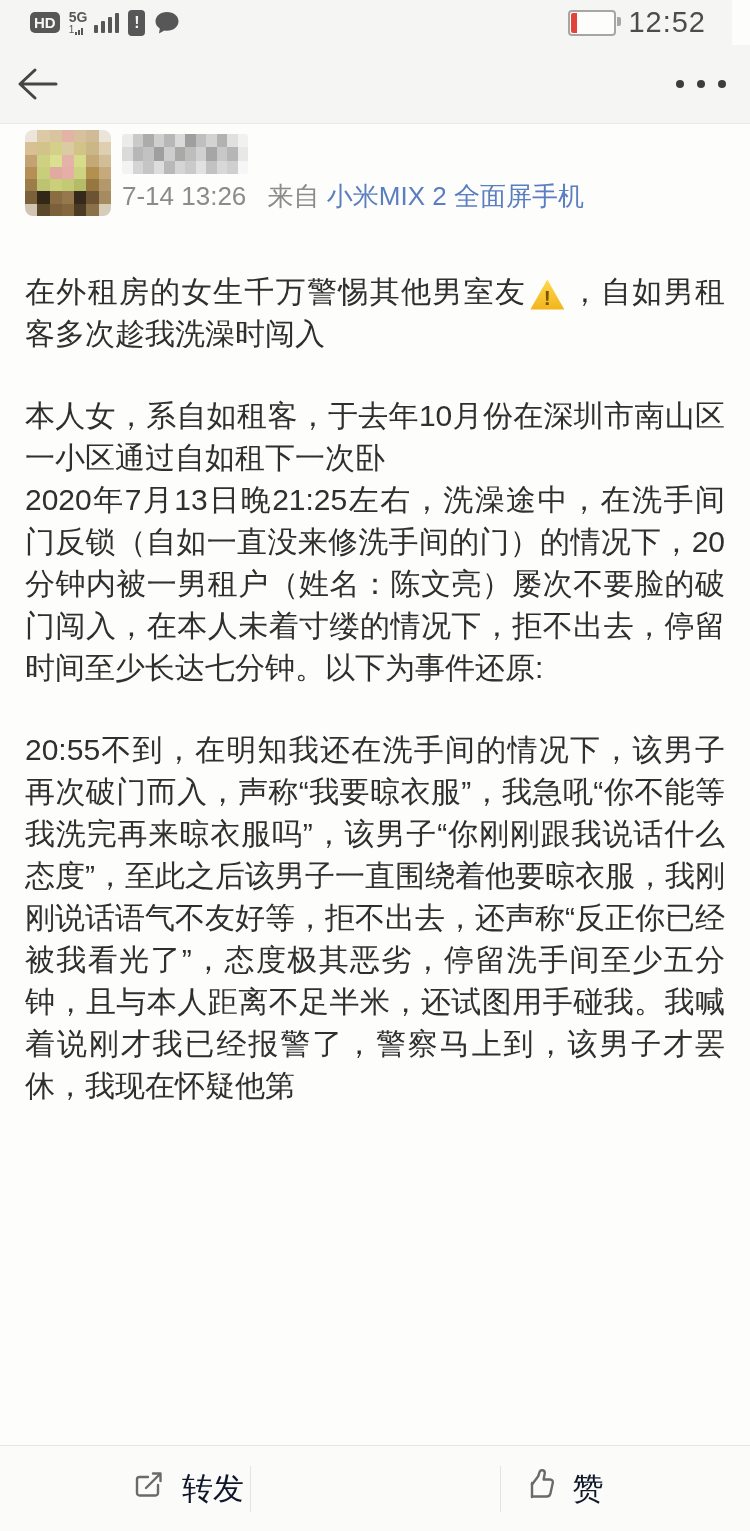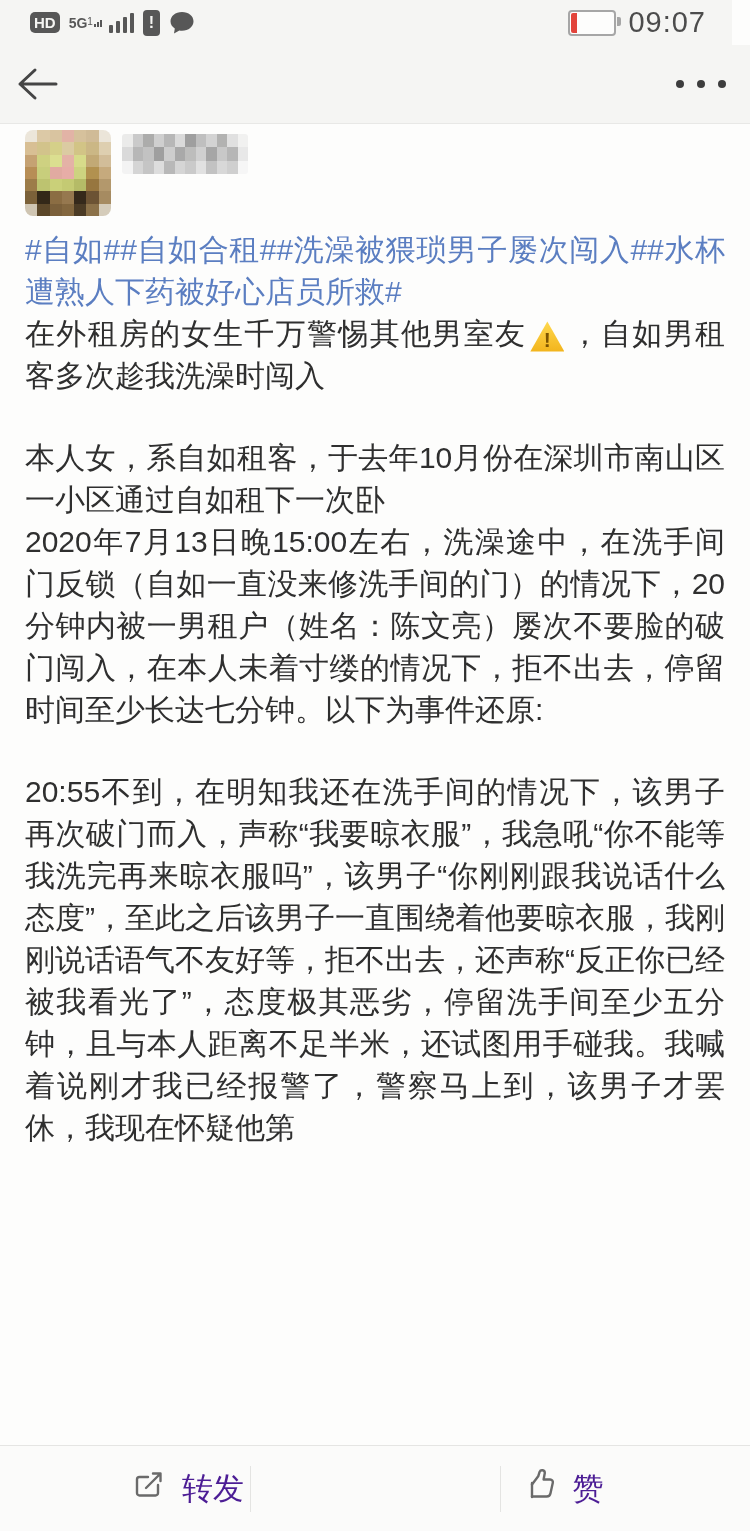--- a/index.html
+++ b/index.html
@@ -11,21 +11,21 @@
   }
   
   .status-bar{
     position:absolute;top:0;left:0;width:732px;height:45px;
     background:#f5f5f3;display:flex;align-items:center;
     padding:0 26px 0 30px;box-sizing:border-box;
   }
   .sb-left{display:flex;align-items:center;gap:9px;}
   .hd-badge{background:#575757;color:#f5f5f3;font-size:15px;font-weight:bold;
     border-radius:5px;padding:3px 4px;line-height:1;}
-  .net{display:flex;align-items:flex-start;line-height:1;margin-right:-2px;}
+  .net{display:flex;flex-direction:column;align-items:flex-start;line-height:1;margin-right:-2px;}
   .net .g5{font-size:14px;font-weight:bold;color:#575757;}
   .net .sub{display:flex;align-items:flex-end;gap:1px;font-size:10px;color:#575757;margin-top:1px;}
   .mini-bars{display:flex;align-items:flex-end;gap:1px;}
   .mini-bars i{display:block;width:2px;background:#575757;}
   .mini-bars i:nth-child(1){height:3px;}.mini-bars i:nth-child(2){height:5px;}.mini-bars i:nth-child(3){height:7px;}
   .bars{display:flex;align-items:flex-end;gap:3px;height:21px;}
   .bars i{display:block;width:4px;background:#575757;border-radius:1px;}
   .bars i:nth-child(1){height:8px;}.bars i:nth-child(2){height:12px;}
   .bars i:nth-child(3){height:16px;}.bars i:nth-child(4){height:20px;}
   .sim-alert{width:17px;height:26px;background:#575757;border-radius:4px;color:#f5f5f3;
@@ -82,21 +82,21 @@
     vertical-align:-3px;
   }
   
   .action-bar{
     position:absolute;left:0;bottom:0;width:750px;height:86px;
     background:#fbfbfa;border-top:1px solid #e5e5e3;
     display:flex;box-sizing:border-box;
   }
   .action-item{
     flex:1;display:flex;align-items:center;justify-content:center;gap:15px;
-    color:#4c1d95;font-size:31px;
+    color:#0f172a;font-size:31px;
   }
   .vsep{position:absolute;top:20px;width:1px;height:46px;background:#e4e4e2;}
   .vsep.s1{left:250px;}.vsep.s2{left:500px;}
   .aicon{display:block;}
 </style>
 </head>
 <body>
 
 <div class="screen">
 
@@ -124,21 +124,21 @@
       <span style="display:flex;">
         <svg width="26" height="26" viewBox="0 0 26 26">
           <path d="M13 2 C6.4 2 1.5 6.2 1.5 11.3 c0 3 1.7 5.6 4.3 7.3 L5 23.5 l5.4-3 c.8.2 1.7.3 2.6.3 6.6 0 11.5-4.2 11.5-9.5 S19.6 2 13 2 Z" fill="#575757"></path>
         </svg>
       </span>
     </div>
     <div class="sb-right">
       <span class="battery">
           <span class="level"></span>
         </span>
-      <span class="sb-time">09:07</span>
+      <span class="sb-time">12:52</span>
     </div>
   </div>
 
   <div class="nav-bar">
     <div class="back-btn">
       <span style="display:flex;">
         <svg width="46" height="40" viewBox="0 0 46 40">
           <path d="M21 6 L6 20 L21 34 M6 20 H42" fill="none" stroke="#454545" stroke-width="3" stroke-linecap="round" stroke-linejoin="round"></path>
         </svg>
       </span>
@@ -235,27 +235,32 @@
         <div style="background: rgb(173, 173, 173);"></div>
         <div style="background: rgb(207, 207, 207);"></div>
         <div style="background: rgb(194, 194, 194);"></div>
         <div style="background: rgb(221, 221, 221);"></div>
         <div style="background: rgb(184, 184, 184);"></div>
         <div style="background: rgb(210, 210, 210);"></div>
         <div style="background: rgb(200, 200, 200);"></div>
         <div style="background: rgb(245, 245, 245);"></div>
       </div>
 
+    <div class="meta-row">
+      <span>7-14 13:26</span><span class="meta-sep"></span>
+      <span>来自</span>
+      <span class="src-link">小米MIX 2 全面屏手机</span>
+    </div>
 
 
     <div class="post-text">
-      <p class="post-intro"><span class="hashtag-link">#自如##自如合租##洗澡被猥琐男子屡次闯入##水杯遭熟人下药被好心店员所救#</span><br><span>在外租房的女生千万警惕其他男室友</span><span class="warn">!</span><span>，自如男租客多次趁我洗澡时闯入</span></p>
+      <p class="post-intro"><br><span>在外租房的女生千万警惕其他男室友</span><span class="warn">!</span><span>，自如男租客多次趁我洗澡时闯入</span></p>
       <div>
           <p class="post-para">本人女，系自如租客，于去年10月份在深圳市南山区一小区通过自如租下一次卧
-2020年7月13日晚15:00左右，洗澡途中，在洗手间门反锁（自如一直没来修洗手间的门）的情况下，20分钟内被一男租户（姓名：陈文亮）屡次不要脸的破门闯入，在本人未着寸缕的情况下，拒不出去，停留时间至少长达七分钟。以下为事件还原:</p>
+2020年7月13日晚21:25左右，洗澡途中，在洗手间门反锁（自如一直没来修洗手间的门）的情况下，20分钟内被一男租户（姓名：陈文亮）屡次不要脸的破门闯入，在本人未着寸缕的情况下，拒不出去，停留时间至少长达七分钟。以下为事件还原:</p>
           <p class="post-para">20:55不到，在明知我还在洗手间的情况下，该男子再次破门而入，声称“我要晾衣服”，我急吼“你不能等我洗完再来晾衣服吗”，该男子“你刚刚跟我说话什么态度”，至此之后该男子一直围绕着他要晾衣服，我刚刚说话语气不友好等，拒不出去，还声称“反正你已经被我看光了”，态度极其恶劣，停留洗手间至少五分钟，且与本人距离不足半米，还试图用手碰我。我喊着说刚才我已经报警了，警察马上到，该男子才罢休，我现在怀疑他第</p>
         </div>
     </div>
   </div>
 
   <div class="action-bar">
     <div class="action-item">
       <span class="aicon">
         <svg width="36" height="36" viewBox="0 0 36 36">
           <path d="M27 18 v8 a2.5 2.5 0 0 1-2.5 2.5 h-16 A2.5 2.5 0 0 1 6 26 V12.5 A2.5 2.5 0 0 1 8.5 10 H17" fill="none" stroke="#6a6a6a" stroke-width="2.4" stroke-linecap="round"></path>

